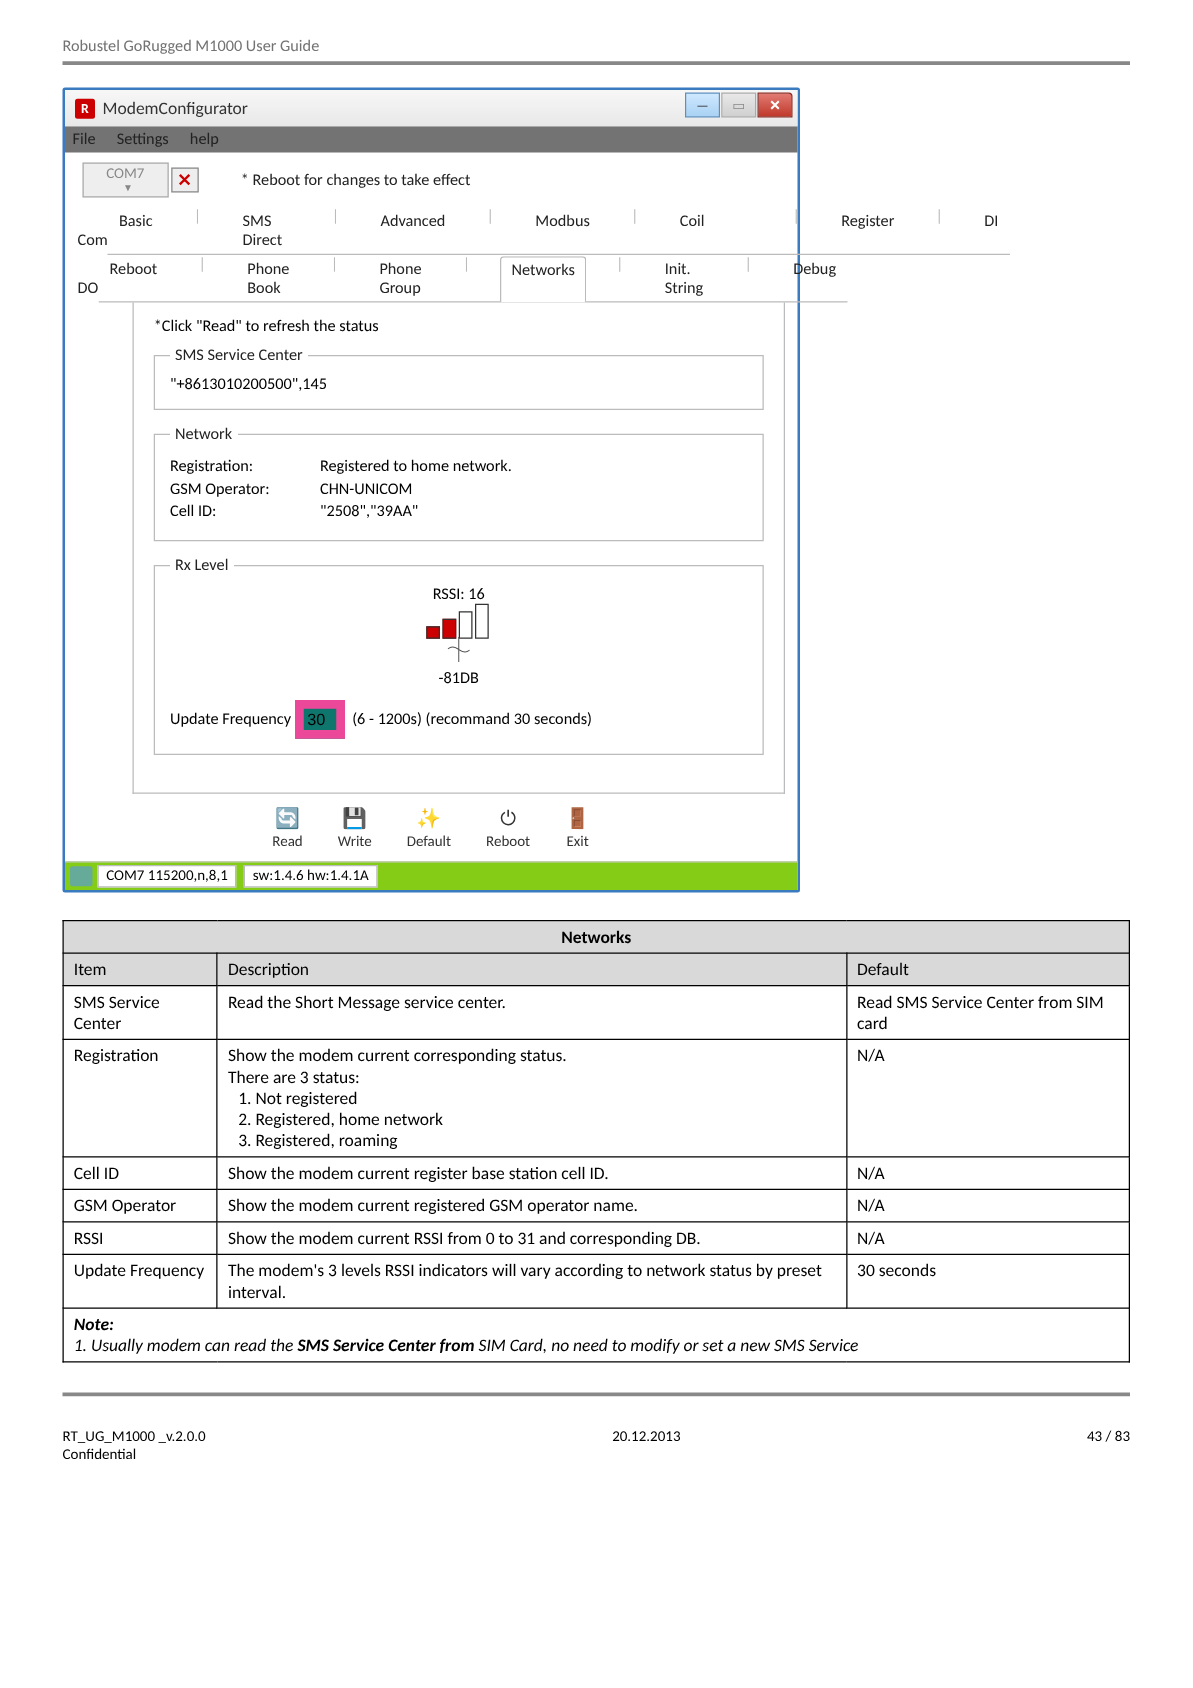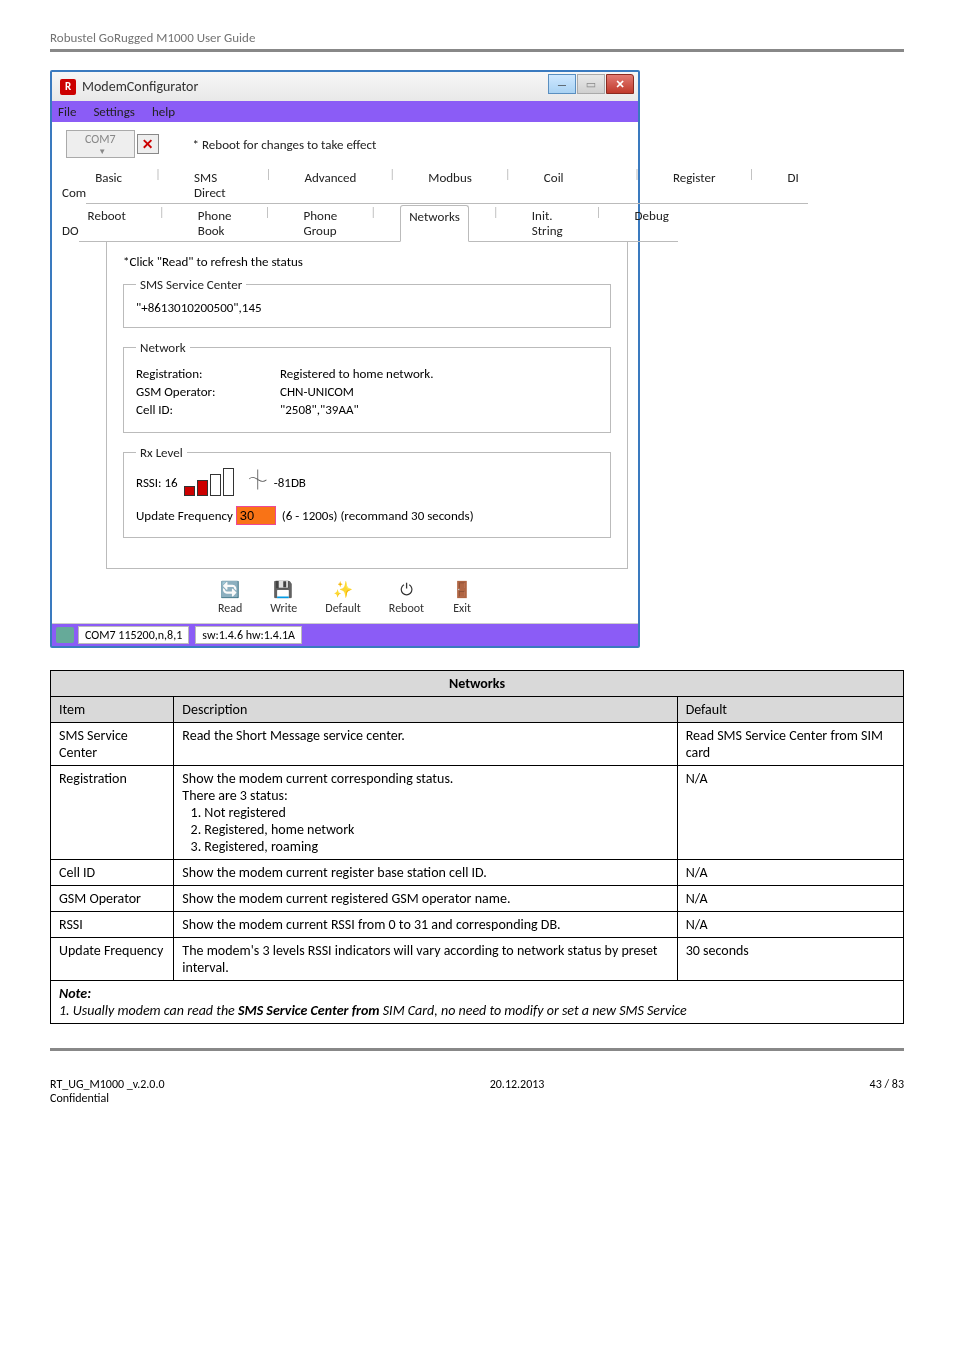--- a/index.html
+++ b/index.html
@@ -8,54 +8,54 @@
     .header-line { border: none; border-top: 3px solid #888; margin-bottom: 18px; }
     .app-window { width: 590px; border: 2px solid #3a7abf; border-radius: 2px; background: #fff; }
     .titlebar { display: flex; align-items: center; background: linear-gradient(#f7f7f7,#e8e8e8); padding: 6px 8px; position: relative; }
     .titlebar-icon { width: 16px; height: 16px; background: #c00; display:inline-flex; align-items:center; justify-content:center; color:#fff; font-weight:bold; font-size:11px; border-radius:2px; margin-right:6px; }
     .titlebar-title { color: #333; font-size: 14px; }
     .window-controls { position: absolute; right: 4px; top: 2px; display: flex; }
     .win-btn { width: 28px; height: 20px; margin-left: 1px; display:flex; align-items:center; justify-content:center; font-size:11px; color:#333; }
     .win-min { background: linear-gradient(#cfe8ff,#a9d2f3); border:1px solid #5a8fc0; }
     .win-max { background: linear-gradient(#e8e8e8,#d0d0d0); border:1px solid #aaa; color:#888; }
     .win-close { background: linear-gradient(#e27b73,#c0392b); border:1px solid #8b2a20; color:#fff; font-weight:bold; border-radius: 0 3px 0 0; }
-    .menubar { background: #8b5cf6; padding: 3px 6px; font-size: 13px; color:#222; }
+    .menubar { background: #737373; padding: 3px 6px; font-size: 13px; color:#222; }
     .menubar span { margin-right: 14px; }
     .toolbar-row { display:flex; align-items:center; padding: 8px 14px 4px 14px; }
     .combo { border:1px solid #aaa; background:#eee; color:#888; padding:1px 18px; font-size:12px; display:inline-flex; align-items:center;flex-direction:column; }
     .combo .caret { font-size:8px; margin-left:4px; color:#888; }
     .small-btn { border:1px solid #888; background:#eee; width:22px; height:20px; display:inline-flex; align-items:center; justify-content:center; margin-left:2px; color:#c00; font-weight:bold; }
     .reboot-note { margin-left: 34px; font-size: 13px; color:#222; }
     .tab-area { padding: 4px 10px 0 10px; }
     .tab-row { display: flex; align-items: flex-end; font-size: 13px; color: #222; }
     .tab-left-label { width: 44px; padding: 4px 0; color:#222; }
     .tab-strip { display: flex; border-bottom: 1px solid #bbb; flex: 1; gap: 24px; }
     .tab-item { padding: 3px 8px; border: 1px solid transparent; border-bottom: none; margin-right: 0; cursor: pointer; }
     .tab-item.active { border: 1px solid #bbb; border-bottom: 1px solid #fff; background: #fff; position: relative; top: 1px; border-radius: 3px 3px 0 0; }
     .tab-sep { color:#bbb; }
     .tab-body { border: 1px solid #bbb; border-top: none; padding: 12px 16px 18px 16px; margin-left: 44px; }
     .refresh-note { font-size:13px; margin-bottom:8px; }
     fieldset { border: 1px solid #bbb; padding: 8px 12px 12px 12px; margin-bottom: 12px; font-size: 13px; }
     legend { font-size: 13px; color:#222; padding: 0 4px; }
     .net-row { display:flex; margin: 3px 0; }
-    .net-label { width: 144px; }
-    .rssi-row { display:flex; align-items:center; margin-bottom: 10px; }
+    .net-label { width: 120px; }
+    .rssi-row { display:flex; align-items:center; margin-bottom: 10px; flex-direction: column; }
     .rssi-bars { display:inline-flex; align-items:flex-end; margin: 0 6px; }
     .bar { width: 11px; margin-right: 2px; border:1px solid #333; }
     .b1 { height: 10px; background:#c00; }
     .b2 { height: 16px; background:#c00; }
     .b3 { height: 22px; background:#fff; }
     .b4 { height: 28px; background:#fff; }
     .antenna { font-size: 20px; margin: 0 6px; color:#555; display:inline-block; transform: translateY(-2px); }
     .freq-row { display:flex; align-items:center; }
-    .num-input { width: 40px; border:1px solid #ec4899; background:#f97316; padding:1px 3px; font-size:13px; }
+    .num-input { width: 40px; border:7px solid #ec4899; background:#0f766e; padding:1px 3px; font-size:13px; }
     .action-buttons { display:flex; justify-content:center; gap: 28px; padding: 10px 0 8px 0; }
     .ab { display:flex; flex-direction:column; align-items:center; font-size:12px; color:#333; cursor:pointer; }
     .ab-icon { width: 20px; height: 20px; margin-bottom: 2px; display:flex; align-items:center; justify-content:center; font-size:16px; }
-    .statusbar { display:flex; align-items:center; border-top:1px solid #ccc; background:#8b5cf6; padding:2px 4px; font-size:12px; }
+    .statusbar { display:flex; align-items:center; border-top:1px solid #ccc; background:#84cc16; padding:2px 4px; font-size:12px; }
     .status-icon { width:18px; height:16px; background:#6a9; margin-right:4px; border-radius:2px; }
     .status-cell { border:1px solid #bbb; background:#fff; padding:1px 6px; margin-right:6px; }
 
     table.info { border-collapse: collapse; width: 100%; font-size: 14px; }
     table.info th, table.info td { border: 1px solid #000; padding: 4px 8px; vertical-align: top; text-align: left; }
     table.info .hdr { background: #d9d9d9; font-weight: bold; text-align: center; }
     table.info .shead { background: #d9d9d9; }
     .ol-list { list-style: decimal; padding-left: 22px; }
     .note-row td { font-style: italic; }
     .note-label { font-weight: bold; font-style: italic; }

